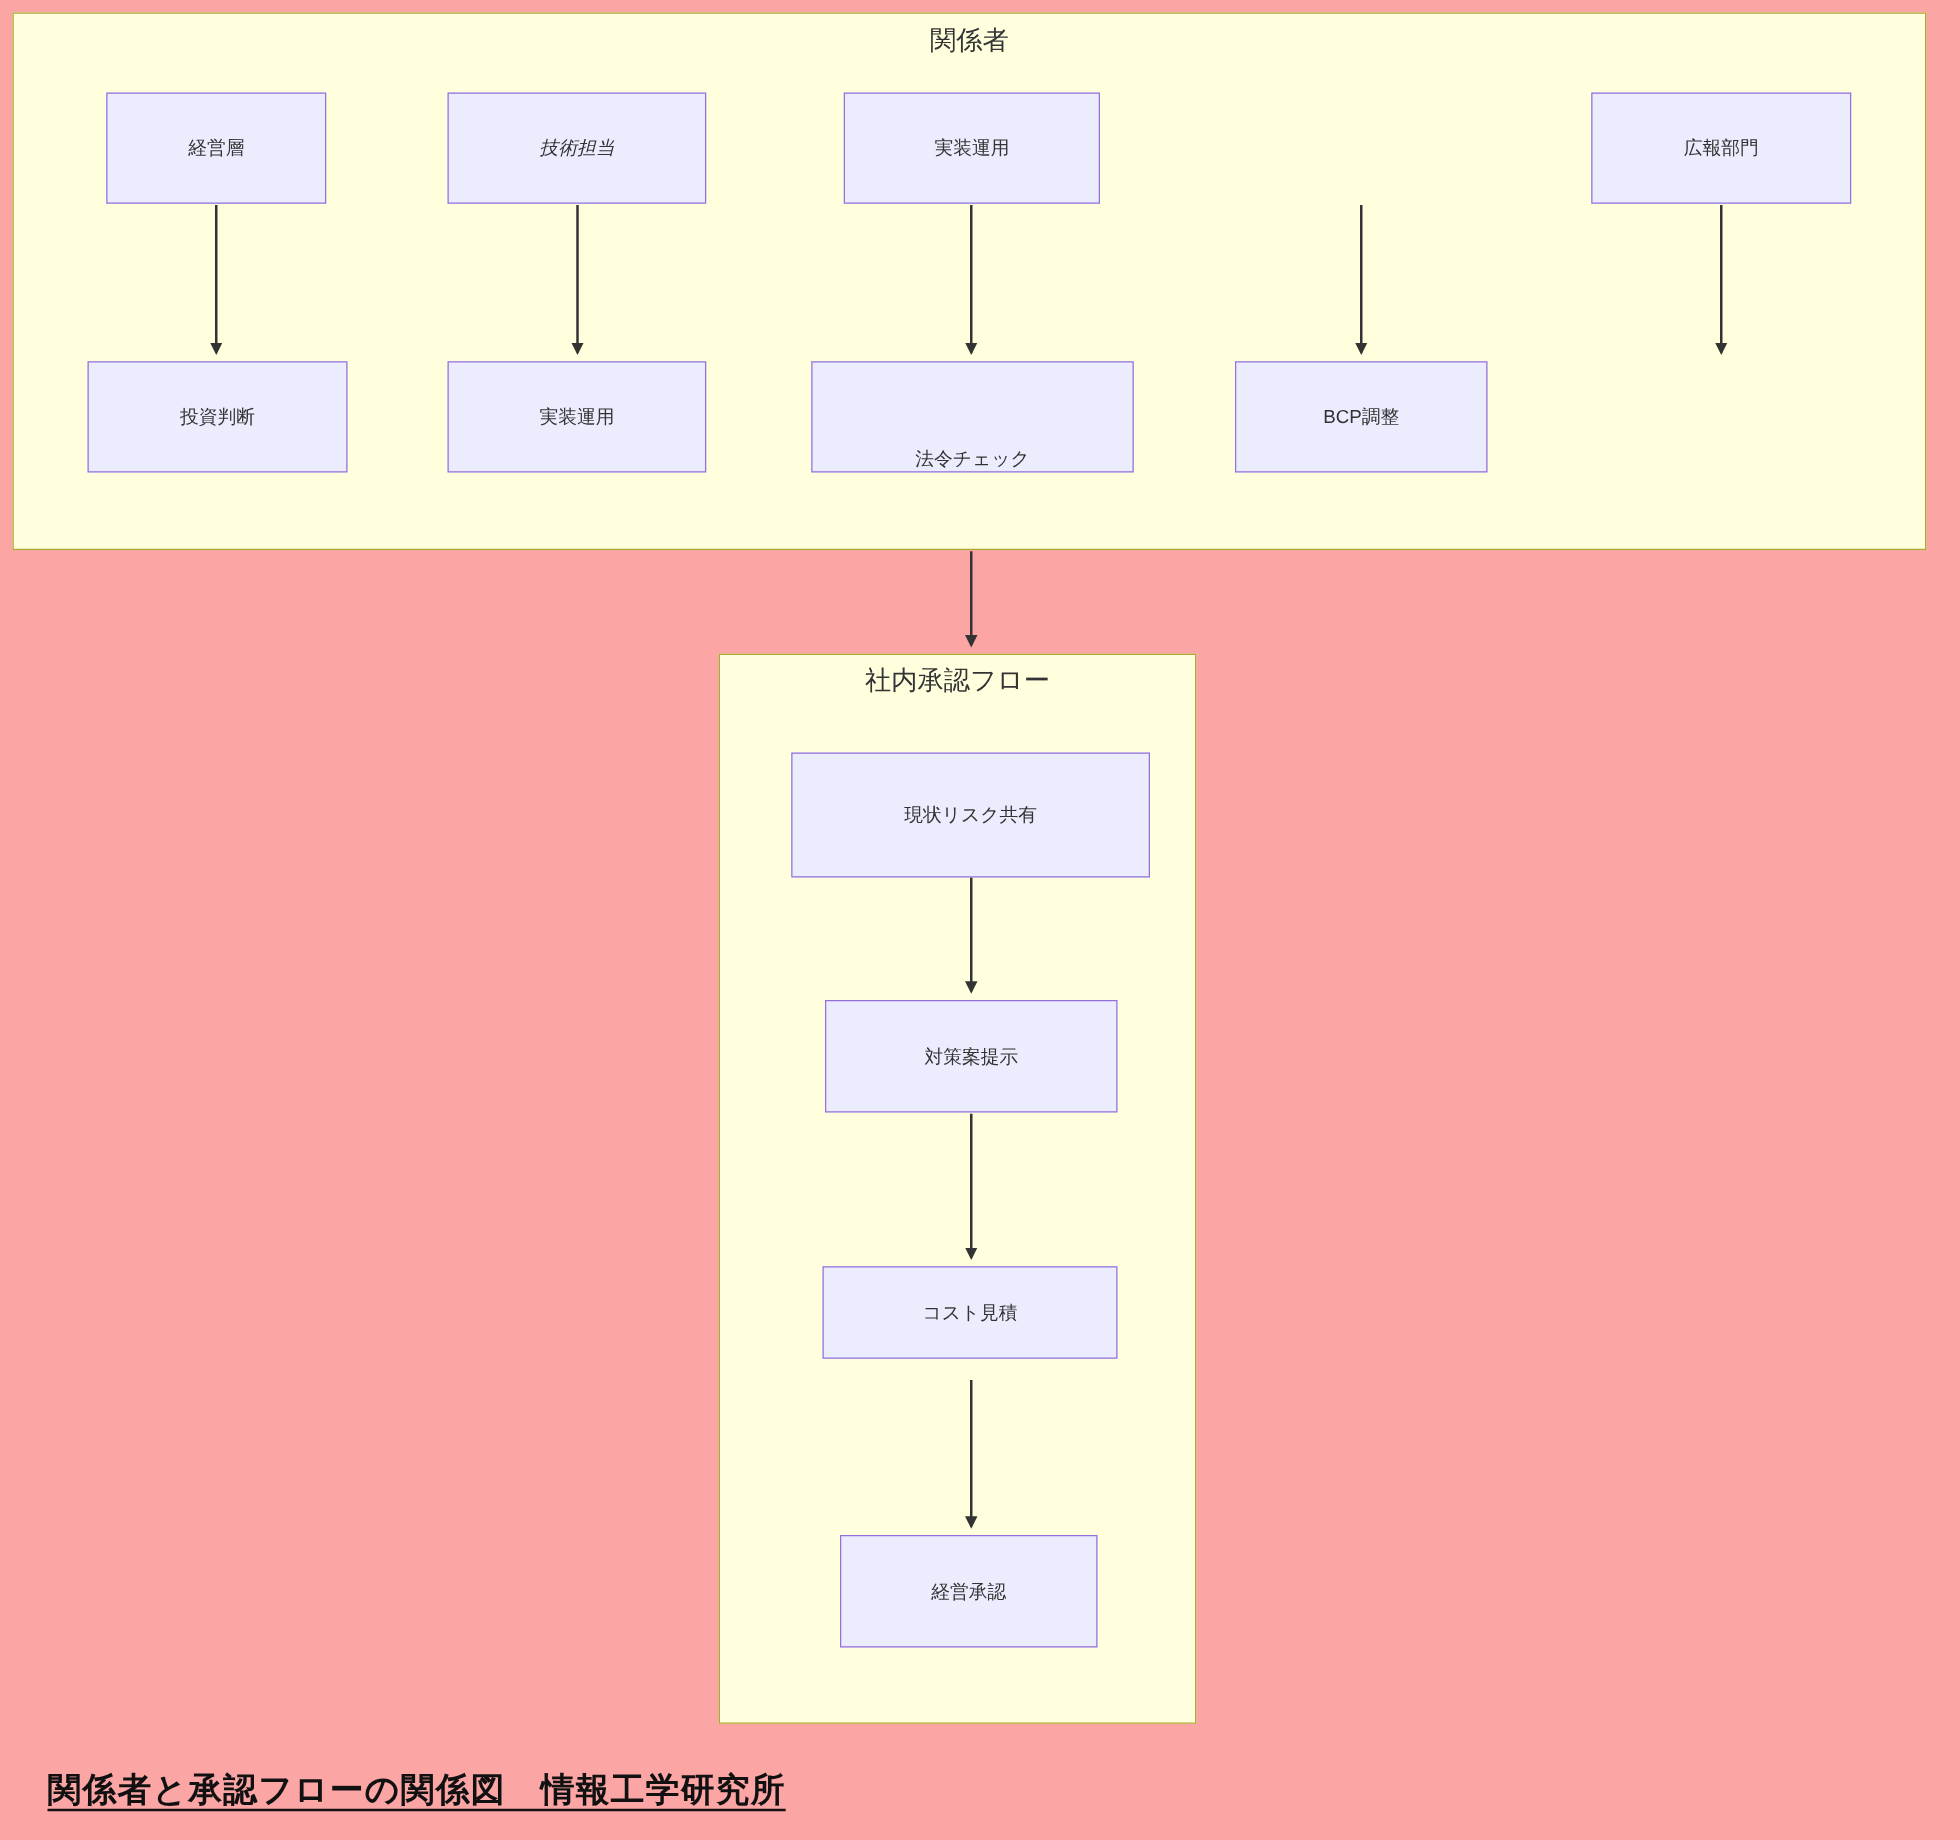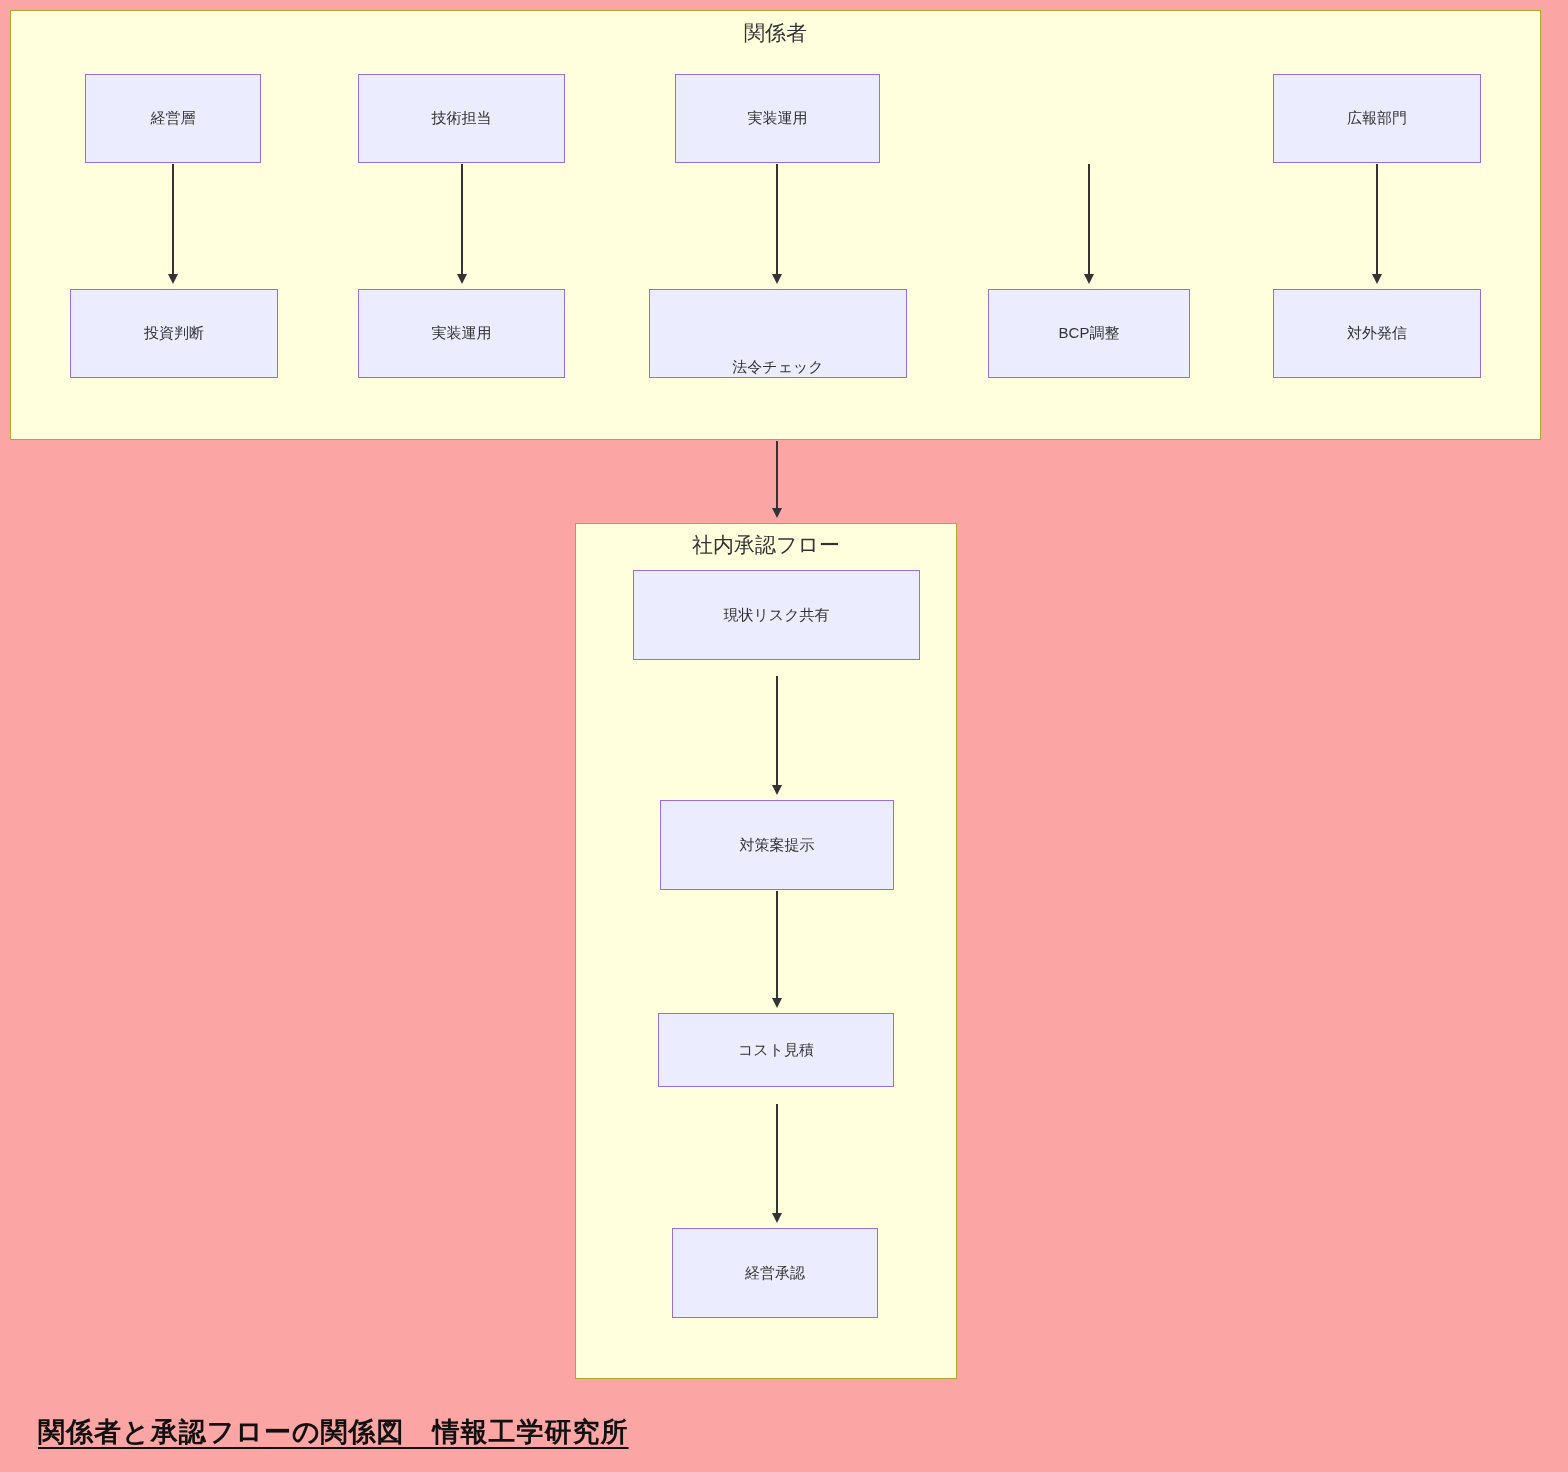--- a/index.html
+++ b/index.html
@@ -94,21 +94,21 @@
     <line class="edge" x1="1377" y1="164" x2="1377" y2="282" marker-end="url(#arrowhead)"></line>
     <line class="edge" x1="777" y1="441" x2="777" y2="516" marker-end="url(#arrowhead)"></line>
     <line class="edge" x1="777" y1="676" x2="777" y2="793" marker-end="url(#arrowhead)"></line>
     <line class="edge" x1="777" y1="891" x2="777" y2="1006" marker-end="url(#arrowhead)"></line>
     <line class="edge" x1="777" y1="1104" x2="777" y2="1221" marker-end="url(#arrowhead)"></line>
   </svg>
 
   <div class="node" style="left:85px;   top:74px; width:176px; height:89px;">
     <span>経営層</span>
   </div>
-  <div class="node" style="left:358px;  top:74px; width:207px; height:89px;">
+  <div class="node" style="left:358px;  top:74px; width:207px; height:89px;font-style:italic;">
     <span>技術担当</span>
   </div>
   <div class="node" style="left:675px;  top:74px; width:205px; height:89px;">
     <span>実装運用</span>
   </div>
   <div class="node" style="left:1273px; top:74px; width:208px; height:89px;">
     <span>広報部門</span>
   </div>
 
   <div class="node" style="left:70px;   top:289px; width:208px; height:89px;">
@@ -116,25 +116,22 @@
   </div>
   <div class="node" style="left:358px;  top:289px; width:207px; height:89px;">
     <span>実装運用</span>
   </div>
   <div class="node" style="left:649px;  top:289px; width:258px; height:89px;align-items:flex-end;">
     <span>法令チェック</span>
   </div>
   <div class="node" style="left:988px;  top:289px; width:202px; height:89px;">
     <span>BCP調整</span>
   </div>
-  <div class="node" style="left:1273px; top:289px; width:208px; height:89px;">
-    <span>対外発信</span>
-  </div>
 
-  <div class="node" style="left:633px; top:570px;  width:287px; height:90px;">
+  <div class="node" style="left:633px; top:602px;  width:287px; height:100px;">
     <span>現状リスク共有</span>
   </div>
   <div class="node" style="left:660px; top:800px;  width:234px; height:90px;">
     <span>対策案提示</span>
   </div>
   <div class="node" style="left:658px; top:1013px; width:236px; height:74px;">
     <span>コスト見積</span>
   </div>
   <div class="node" style="left:672px; top:1228px; width:206px; height:90px;">
     <span>経営承認</span>

